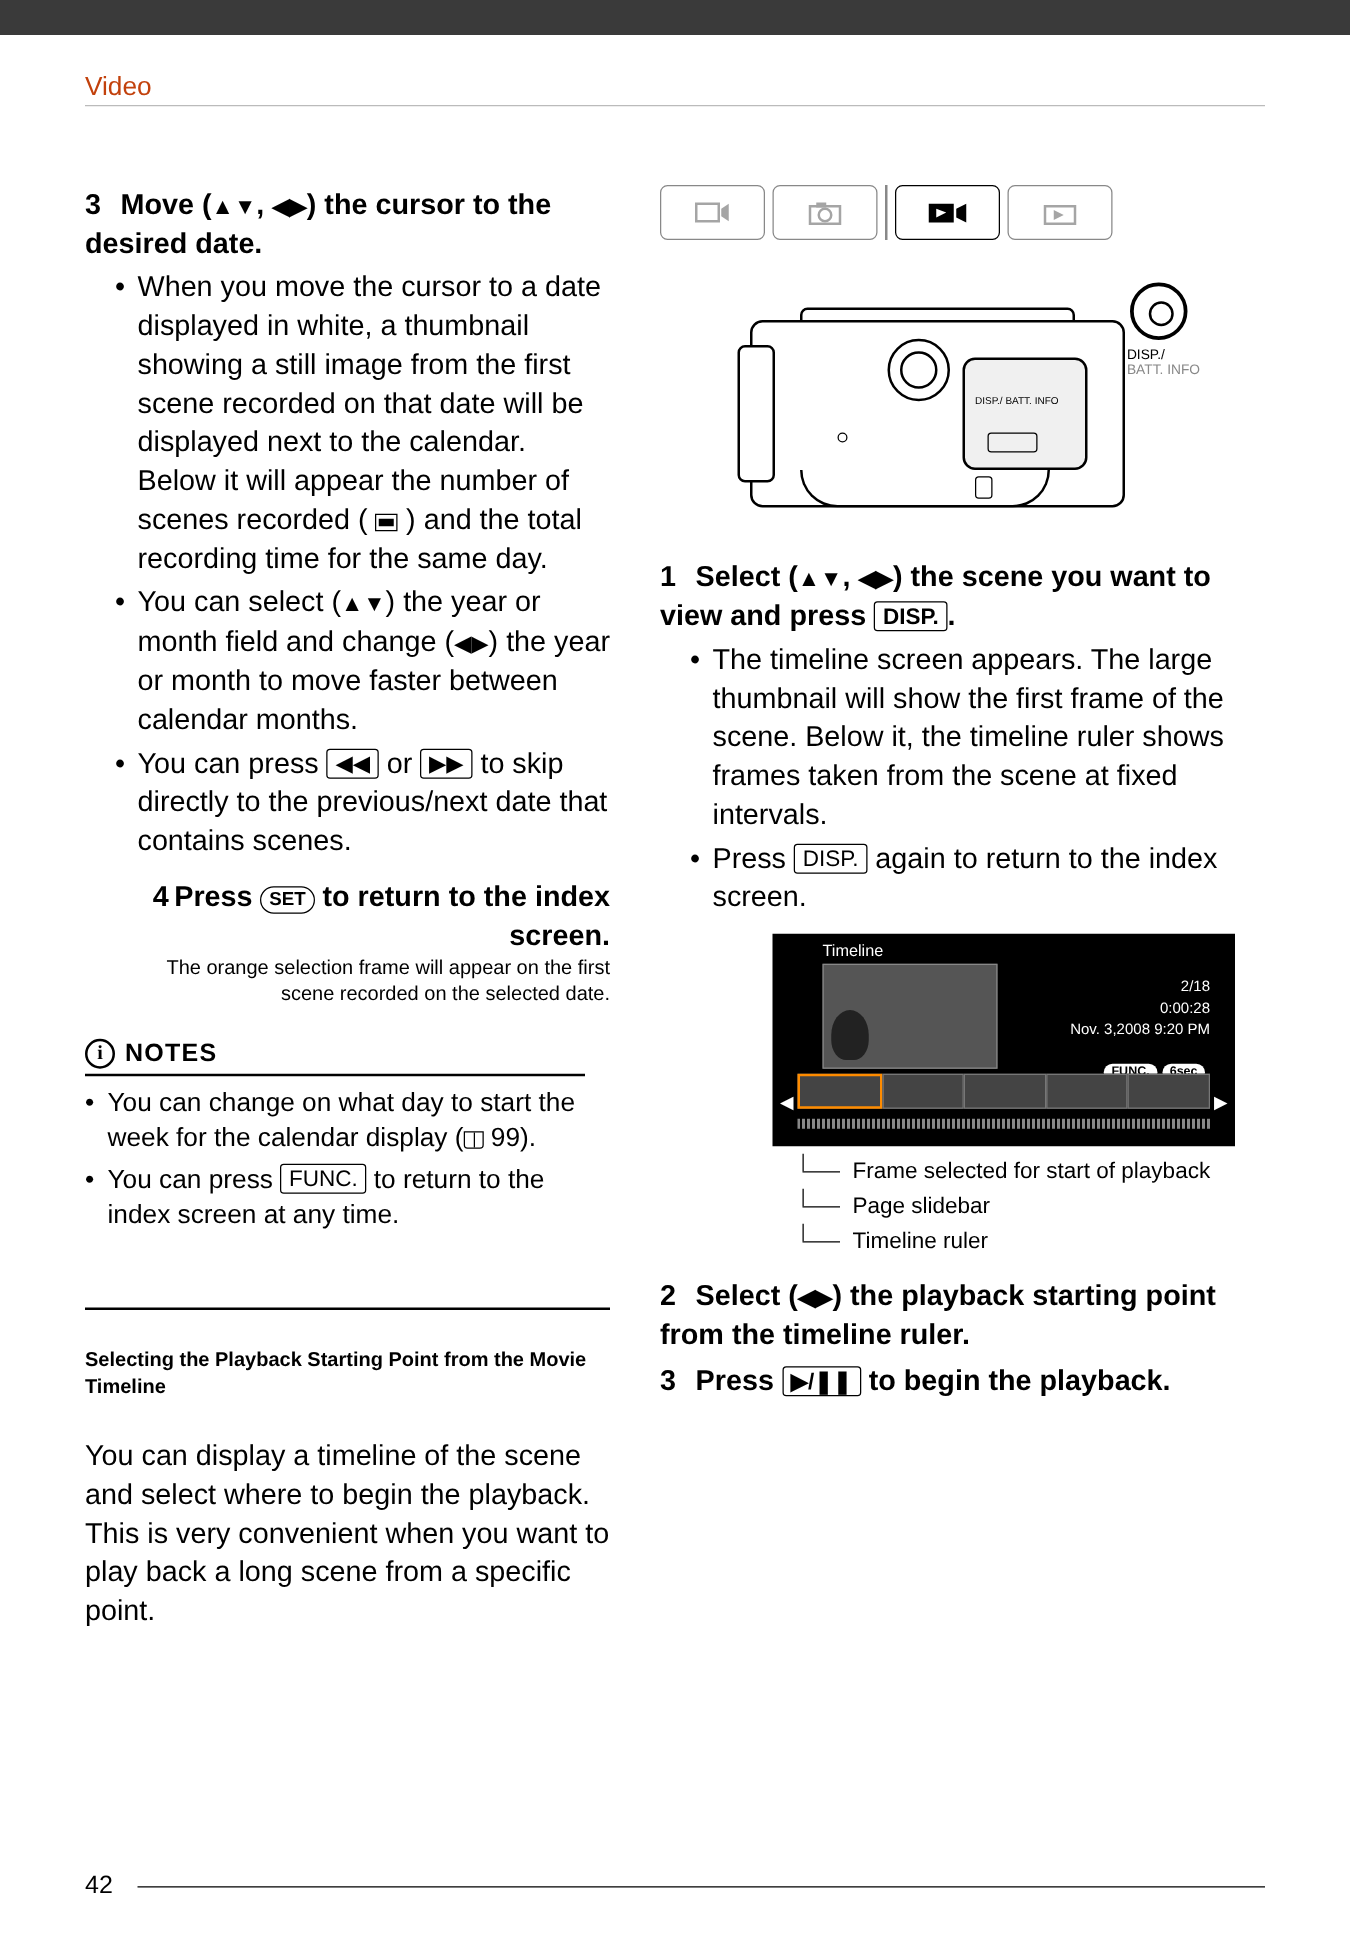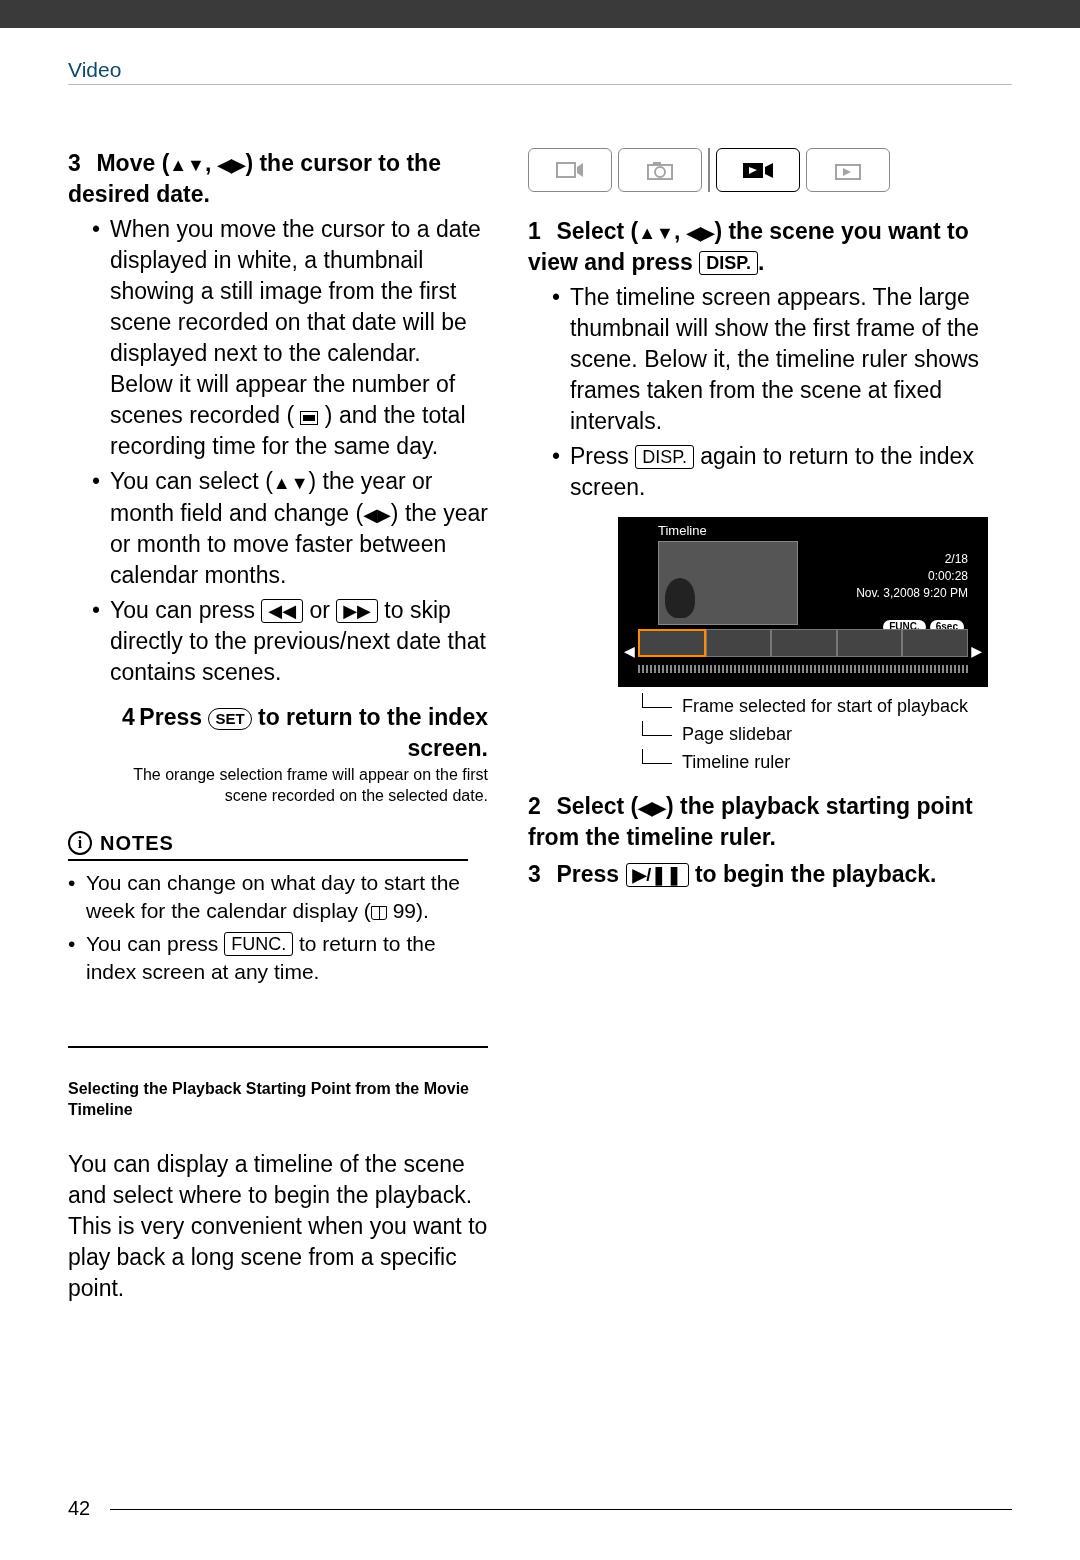--- a/index.html
+++ b/index.html
@@ -1,19 +1,19 @@
 <!DOCTYPE html>
 <html><head>
 <meta charset="utf-8">
 <style>
   * { box-sizing: border-box; margin: 0; padding: 0; }
   html, body { width: 1080px; height: 1560px; background: #fff; font-family: Arial, Helvetica, sans-serif; color: #000; }
   .topbar { position: absolute; top: 0; left: 0; width: 1080px; height: 28px; background: #3a3a3a; }
   .page { position: absolute; top: 28px; left: 0; width: 1080px; height: 1532px; background: #fff; }
-  .header-label { position: absolute; top: 30px; left: 68px; font-size: 21px; color: #0c4a6e; }
+  .header-label { position: absolute; top: 30px; left: 68px; font-size: 21px; color: #c2410c; }
   .header-rule { position: absolute; top: 56px; left: 68px; width: 944px; height: 1px; background: #bbb; }
   .col-left { position: absolute; top: 120px; left: 68px; width: 420px; }
   .col-right { position: absolute; top: 120px; left: 528px; width: 484px; }
   .stepnum { font-weight: bold; font-size: 23px; display: inline-block; width: 24px; }
   .step-head { font-weight: bold; font-size: 23px; line-height: 1.35; }
   .step-body { font-size: 16px; line-height: 1.35; margin-left: 24px; }
   .bullet-list { margin-left: 24px; }
   .bullet { font-size: 23px; line-height: 1.35; padding-left: 18px; position: relative; margin-top: 4px; }
   .bullet::before { content: "•"; position: absolute; left: 0; top: 0; }
   .notes-head { margin-top: 24px; display: flex; align-items: center; gap: 8px; }
@@ -156,20 +156,39 @@
           </svg>
         </div>
       <div class="mode-tab dim">
           <svg width="30" height="22">
             <rect x="3" y="6" width="24" height="14" fill="none" stroke="#000" stroke-width="2"></rect>
             <polygon points="10,9 18,13 10,17" fill="#000"></polygon>
           </svg>
         </div>
     </div>
 
+    <div class="cam-diagram">
+      <div class="cam-top"></div>
+      <div class="cam-body"></div>
+      <div class="cam-lens"></div>
+      <div class="cam-grip"></div>
+      <div class="cam-ring"></div>
+      <div class="cam-ring2"></div>
+      <div class="cam-dot" style="left:90px; top:130px;"></div>
+      <div class="cam-rect" style="left:210px; top:130px; width:40px; height:16px;"></div>
+      <div class="cam-rect" style="left:200px; top:165px; width:14px; height:18px;"></div>
+      <div class="cam-strap"></div>
+      <div class="cam-btn-hi"></div>
+      <div class="cam-label">
+        <span>DISP.</span>/<br>
+        <span style="color:#888">BATT. INFO</span>
+      </div>
+      <div class="cam-inner-label">DISP./
+BATT. INFO</div>
+    </div>
 
     <div>
       <span class="stepnum">1</span>
       <span class="step-head">
         <span>Select (</span><span class="tri">▲▼</span><span>, </span><span class="tri">◀▶</span><span>) the scene you want to view and press </span><span class="btn-box">DISP.</span><span>.</span>
       </span>
       <div class="bullet-list">
         <div class="bullet">The timeline screen appears. The large thumbnail will show the first frame of the scene. Below it, the timeline ruler shows frames taken from the scene at fixed intervals.</div>
         <div class="bullet">
           <span>Press </span><span class="btn-box">DISP.</span><span> again to return to the index screen.</span>

